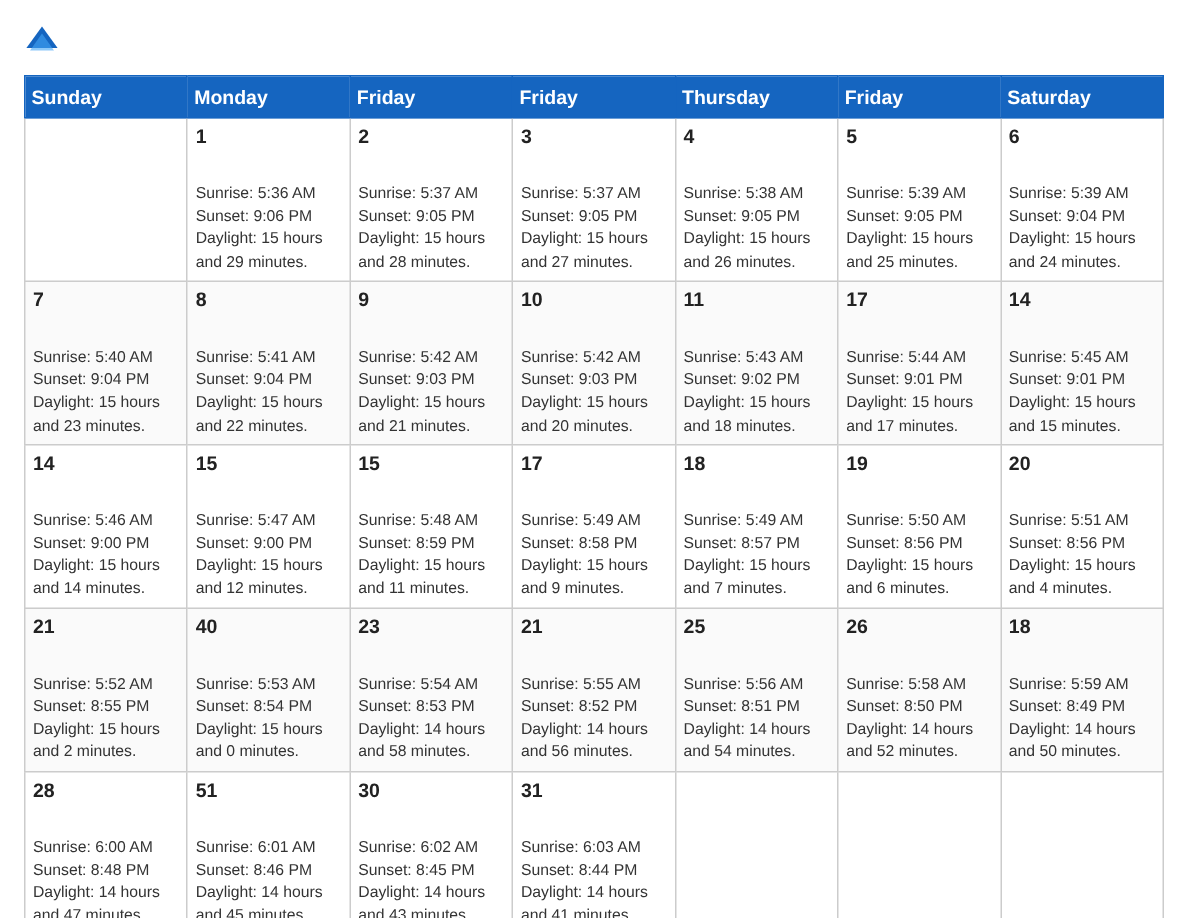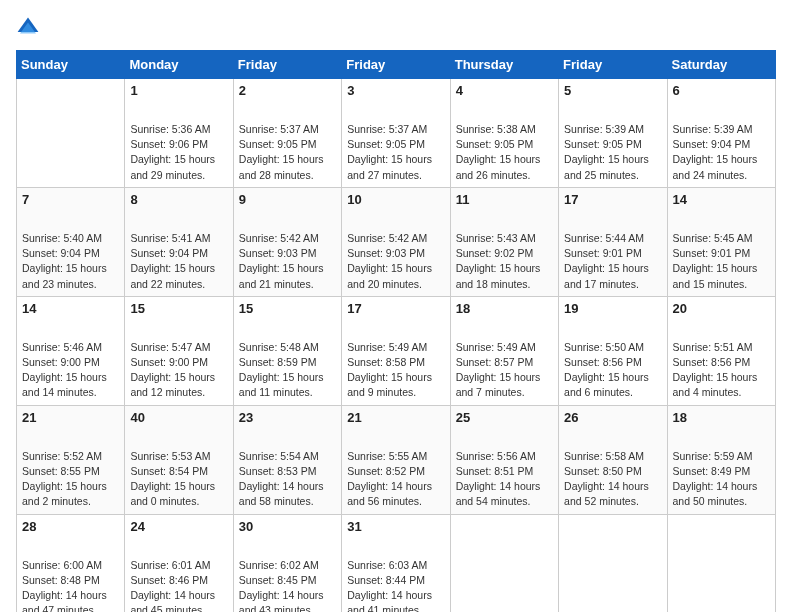--- a/index.html
+++ b/index.html
@@ -229,21 +229,21 @@
         <div class="day-num">18</div>
         <div class="day-info">Sunrise: 5:59 AM<br>Sunset: 8:49 PM<br>Daylight: 14 hours<br>and 50 minutes.</div>
       </td>
       </tr>
       <tr>
         <td>
         <div class="day-num">28</div>
         <div class="day-info">Sunrise: 6:00 AM<br>Sunset: 8:48 PM<br>Daylight: 14 hours<br>and 47 minutes.</div>
       </td>
         <td>
-        <div class="day-num">24</div>
+        <div class="day-num">51</div>
         <div class="day-info">Sunrise: 6:01 AM<br>Sunset: 8:46 PM<br>Daylight: 14 hours<br>and 45 minutes.</div>
       </td>
         <td>
         <div class="day-num">30</div>
         <div class="day-info">Sunrise: 6:02 AM<br>Sunset: 8:45 PM<br>Daylight: 14 hours<br>and 43 minutes.</div>
       </td>
         <td>
         <div class="day-num">31</div>
         <div class="day-info">Sunrise: 6:03 AM<br>Sunset: 8:44 PM<br>Daylight: 14 hours<br>and 41 minutes.</div>
       </td>

